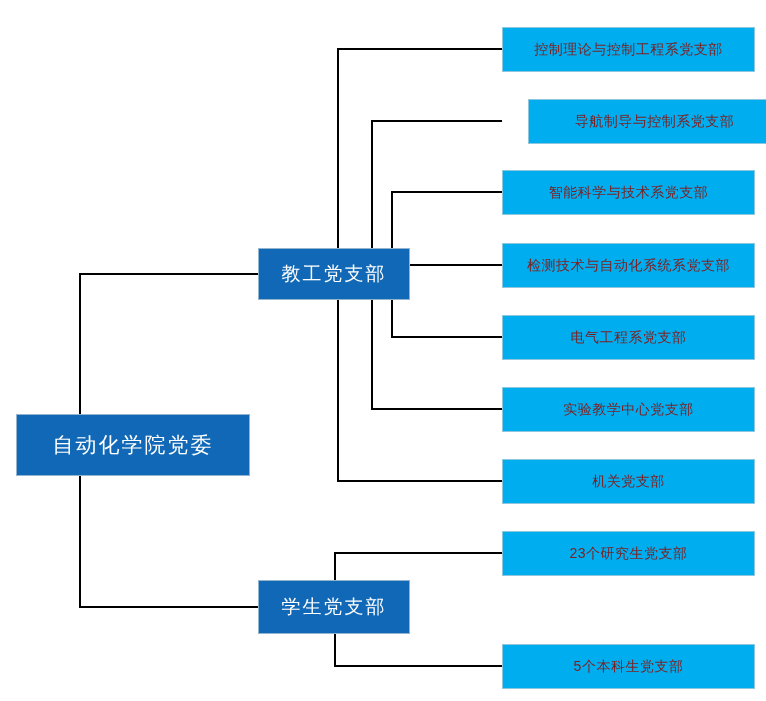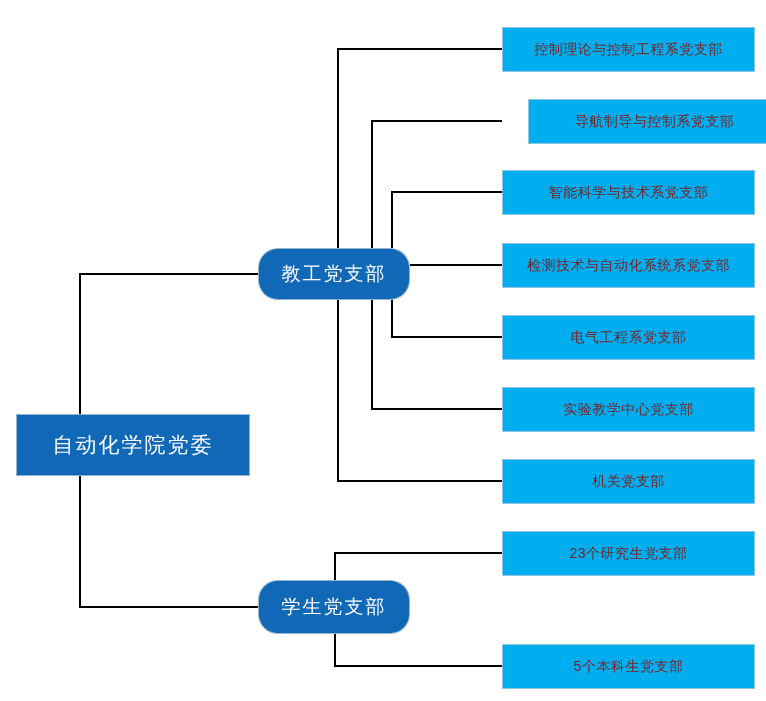--- a/index.html
+++ b/index.html
@@ -38,21 +38,20 @@
     background: #1068B6;
     color: #ffffff;
     font-size: 21px;
     letter-spacing: 2px;
   }
   .node-branch {
     background: #1068B6;
     color: #ffffff;
     font-size: 19px;
     letter-spacing: 2px;
-    border-radius: 20px;
   }
   .node-leaf {
     background: #00AEEF;
     color: #7f1d1d;
     font-size: 14px;
     letter-spacing: 0.5px;
   }
   .node-label {
     display: block;
     padding: 0 6px;

